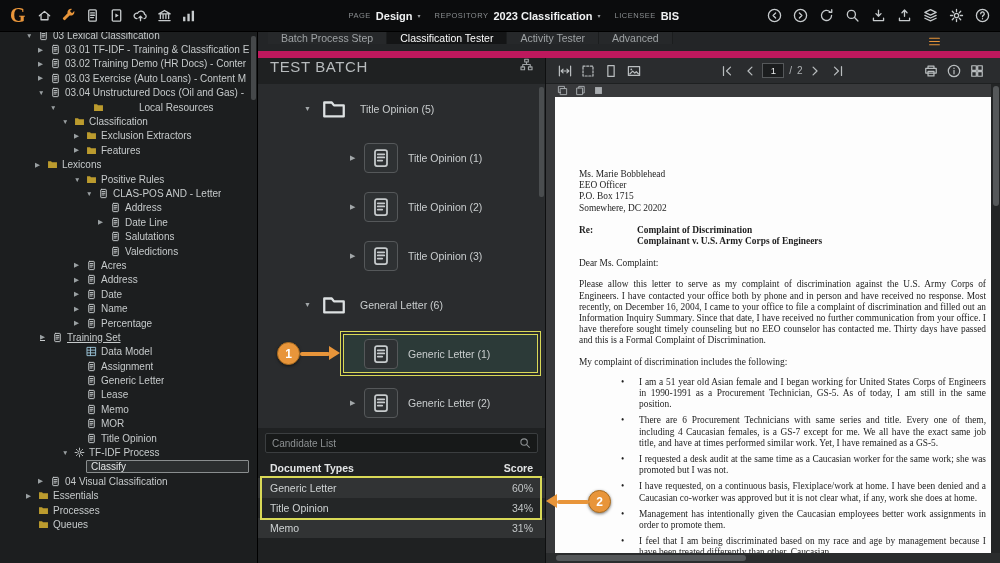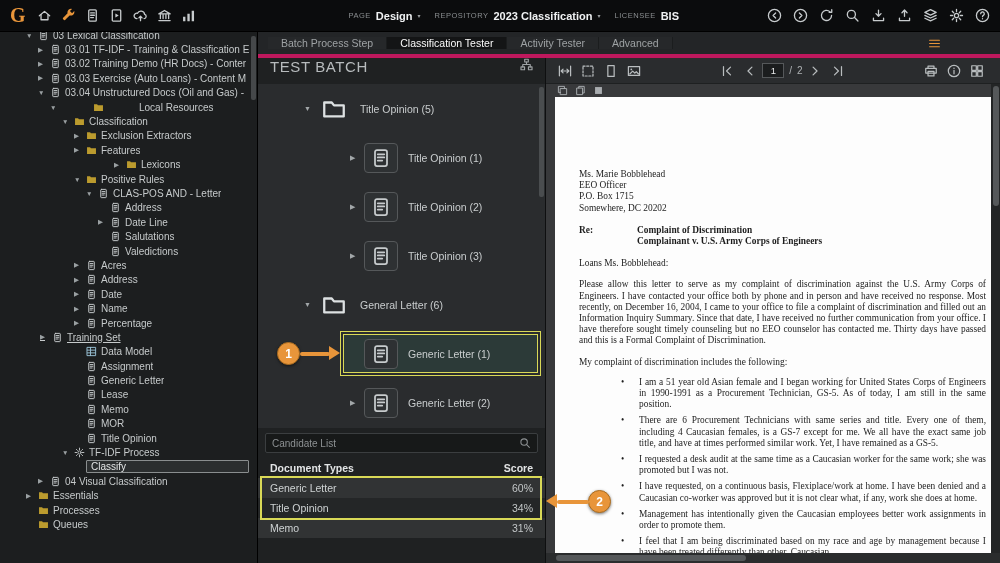--- a/index.html
+++ b/index.html
@@ -27,21 +27,21 @@
   .s-row .ic{width:11px;height:11px;margin-right:4px}
   .s-row .lbl{overflow:hidden;white-space:nowrap}
   .ic.folder-ic{color:#bb9b2e}
   .ic.doc-ic{color:#c9cdce}
   .ic.gear-ic{color:#c0c4c5}
   .ic.chart-ic{color:#97bfd3}
   .classify-box{flex:1;margin-right:8px;border:1px solid #8a8e8f;background:#2b2e2f;color:#e4e6e7;padding:0 4px;height:13px;line-height:11px;display:flex;align-items:center;border-radius:1px}
   .side-scroll{position:absolute;right:1px;top:4px;width:5px;height:64px;background:#45484a;border-radius:2px}
   
   .main{flex:1;display:flex;flex-direction:column;min-width:0}
-  .tabbar{height:26px;background:#232527;display:flex;align-items:center;padding-left:10px;border-bottom:4px solid #be185d}
+  .tabbar{height:26px;background:#232527;display:flex;align-items:flex-start;padding-left:10px;border-bottom:7px solid #be185d}
   .tab{padding:0 13px;font-size:10.5px;color:#9ea2a4;display:flex;align-items:center;background:#26282a;border-right:1px solid #1b1d1e;cursor:pointer;white-space:nowrap}
   .tab.active{background:#141516;color:#fafafa}
   .tab-menu{margin-left:auto;margin-right:58px;align-self:center;width:15px;height:13px;color:#E8953A}
   .content{flex:1;display:flex;min-height:0}
   
   .testbatch{width:288px;display:flex;flex-direction:column;background:#1f2122;border-right:1px solid #0e0f10}
   .tb-header{height:26px;display:flex;align-items:flex-start;padding:0 12px;font-size:15px;letter-spacing:.6px;color:#b7bbbd}
   .tb-header .ic{margin-left:auto;width:13px;height:13px;color:#9fa3a5}
   .tb-tree{height:344px;background:#2a2c2e;position:relative;overflow:hidden}
   .t-row{height:49px;display:flex;align-items:center;font-size:10.5px;color:#c9cdce;cursor:pointer}
@@ -308,21 +308,21 @@
       </div>
       <div class="s-row" style="padding-left: 74px;">
         <span class="arrow">▶</span>
         <span class="ic folder-ic">
           <svg viewBox="0 0 16 16">
             <path fill="currentColor" stroke="none" d="M1.5 3.2h4.4l1.3 1.7h7.3V13H1.5z"></path>
           </svg>
         </span>
         <span class="lbl">Features</span>
       </div>
-      <div class="s-row" style="padding-left: 114px;">
+      <div class="s-row" style="padding-left: 35px;">
         <span class="arrow">▶</span>
         <span class="ic folder-ic">
           <svg viewBox="0 0 16 16">
             <path fill="currentColor" stroke="none" d="M1.5 3.2h4.4l1.3 1.7h7.3V13H1.5z"></path>
           </svg>
         </span>
         <span class="lbl">Lexicons</span>
       </div>
       <div class="s-row" style="padding-left: 74px;">
         <span class="arrow">▼</span>
@@ -820,21 +820,21 @@
                 <div>P.O. Box 1715</div>
                 <div>Somewhere, DC 20202</div>
               </div>
             <div class="L-re">
               <span class="lab">Re:</span>
               <span id="L-re-lines">
                   <div>Complaint of Discrimination</div>
                   <div>Complainant v. U.S. Army Corps of Engineers</div>
                 </span>
             </div>
-            <div class="L-salut">Loans Ms. Bobblehead:</div>
+            <div class="L-salut">Dear Ms. Complaint:</div>
             <div class="L-para">Please allow this letter to serve as my complaint of discrimination against the U.S. Army Corps of Engineers.  I have contacted your office both by phone and in person and have received no response.  Most recently, on December 16, 2004, I came to your office to file a complaint of discrimination and filled out an Information Inquiry Summary.  Since that date, I have received no further communication from your office.  I have therefore sought timely counseling but no EEO counselor has contacted me.  Thirty days have passed and this is a Formal Complaint of Discrimination.</div>
             <div class="L-intro">My complaint of discrimination includes the following:</div>
             <div id="L-bullets">
                 <div class="L-b">
                   <span class="dot">•</span>
                   <span class="txt">I am a 51 year old Asian female and I began working for United States Corps of Engineers in 1990-1991 as a Procurement Technician, GS-5.  As of today, I am still in the same position.</span>
                 </div>
                 <div class="L-b">
                   <span class="dot">•</span>
                   <span class="txt">There are 6 Procurement Technicians with same series and title.  Every one of them, including 4 Caucasian females, is a GS-7 except for me.  We all have the exact same job title, and have at times performed similar work.  Yet, I have remained as a GS-5.</span>

